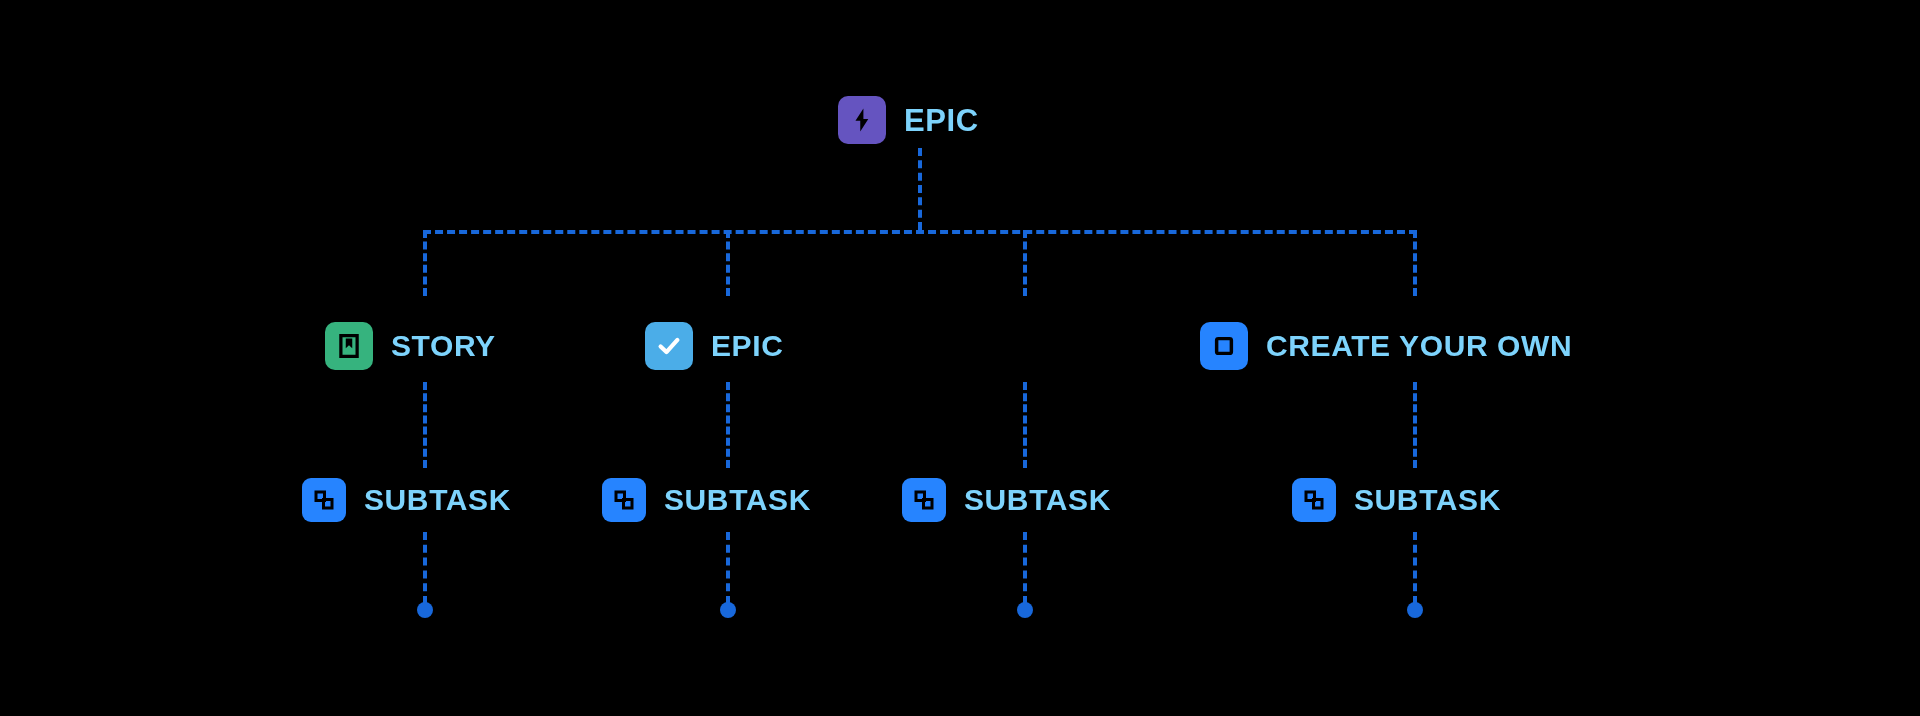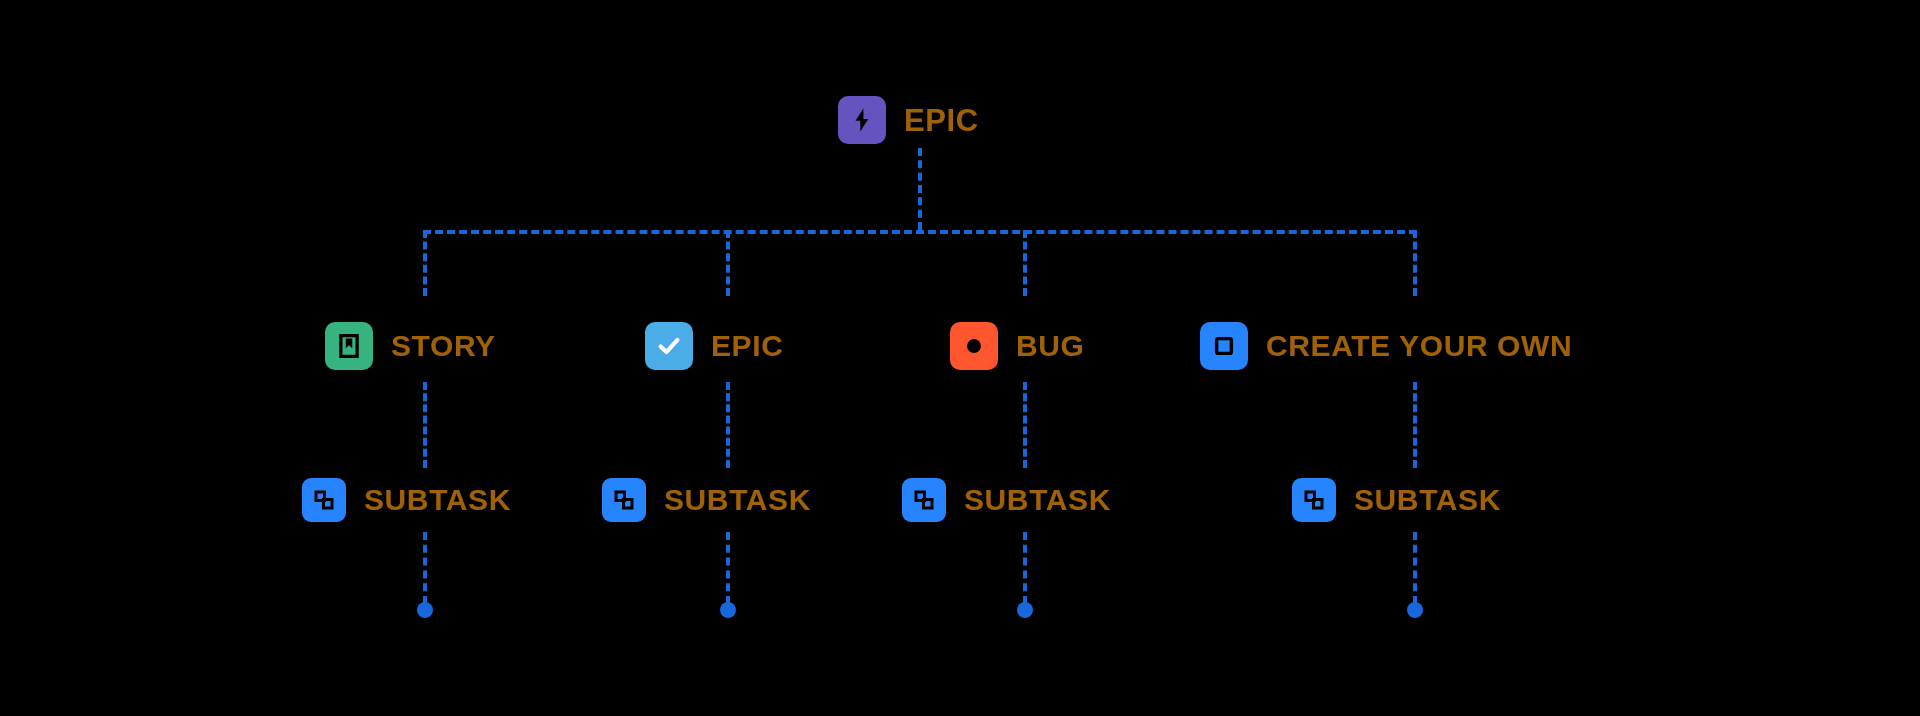--- a/index.html
+++ b/index.html
@@ -11,21 +11,21 @@
     overflow:hidden;
   }
   #stage{position:relative;width:1920px;height:716px;}
 
   
   .node{position:absolute;display:flex;align-items:center;gap:18px;}
   .icon{width:48px;height:48px;border-radius:10px;flex:0 0 48px;
         display:flex;align-items:center;justify-content:center;}
   .icon.small{width:44px;height:44px;border-radius:9px;flex:0 0 44px;}
   .label{
-    color:#a16207;
+    color:#7dd3fc;
     font-size:30px;
     font-weight:700;
     letter-spacing:.6px;
     white-space:nowrap;
     line-height:1;
   }
   .label.big{font-size:31px;}
 
   
   .vline{
@@ -77,28 +77,20 @@
 
   <div class="node" id="node-task" style="left:645px;top:322px;">
     <span class="icon" style="background:#4BADE8;">
       <svg width="28" height="28" viewBox="0 0 24 24" aria-hidden="true">
         <path d="M4.8 12.4 L9.8 17.2 L19.2 6.8" fill="none" stroke="#FFFFFF" stroke-width="3.6" stroke-linecap="round" stroke-linejoin="round"></path>
       </svg>
     </span>
     <span class="label">EPIC</span>
   </div>
 
-  <div class="node" id="node-bug" style="left:950px;top:322px;">
-    <span class="icon" style="background:#FF5630;">
-      <svg width="26" height="26" viewBox="0 0 24 24" aria-hidden="true">
-        <circle cx="12" cy="12" r="6.4" fill="#000000"></circle>
-      </svg>
-    </span>
-    <span class="label">BUG</span>
-  </div>
 
   <div class="node" id="node-custom" style="left:1200px;top:322px;align-items:center;">
     <span class="icon" style="background:#2684FF;">
       <svg width="26" height="26" viewBox="0 0 24 24" aria-hidden="true">
         <rect x="5.2" y="5.2" width="13.6" height="13.6" rx="1.6" fill="none" stroke="#000000" stroke-width="3.2"></rect>
       </svg>
     </span>
     <span class="label">CREATE YOUR OWN</span>
   </div>
 

